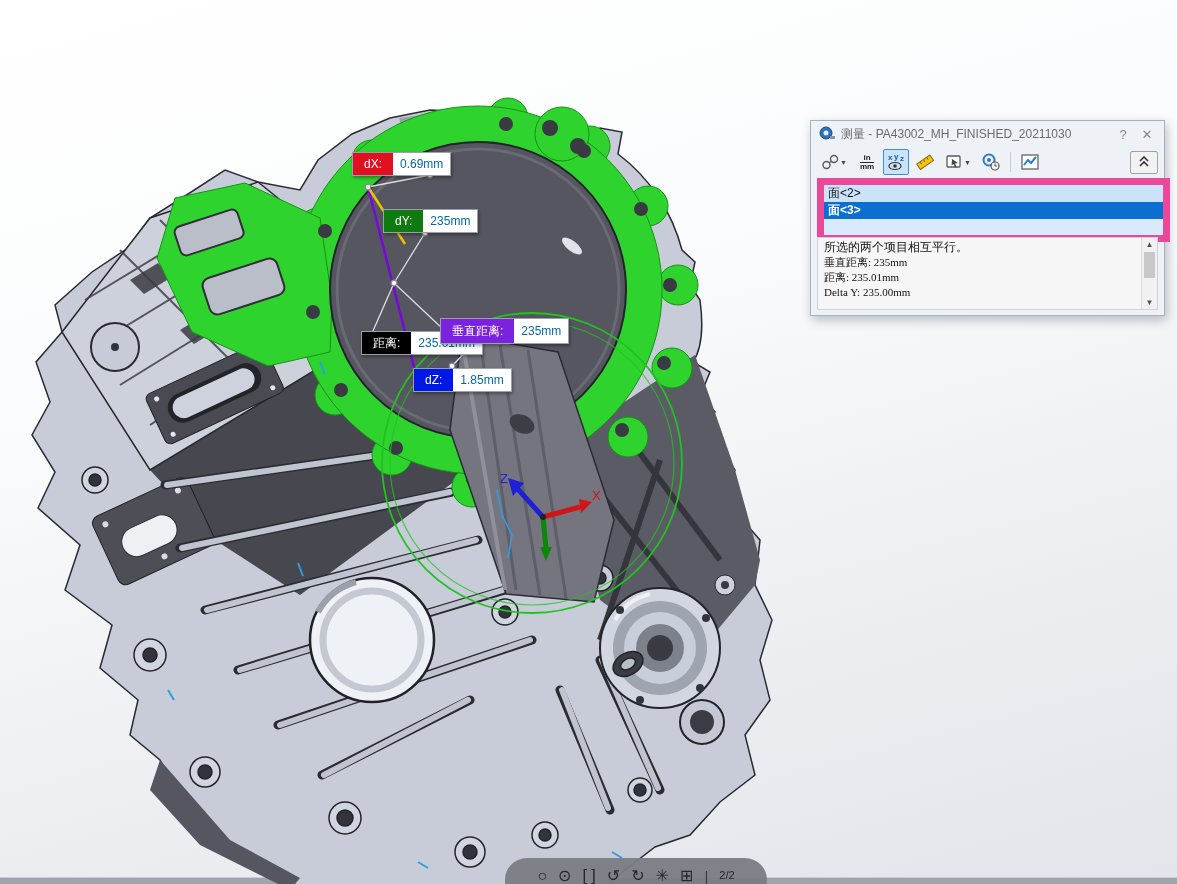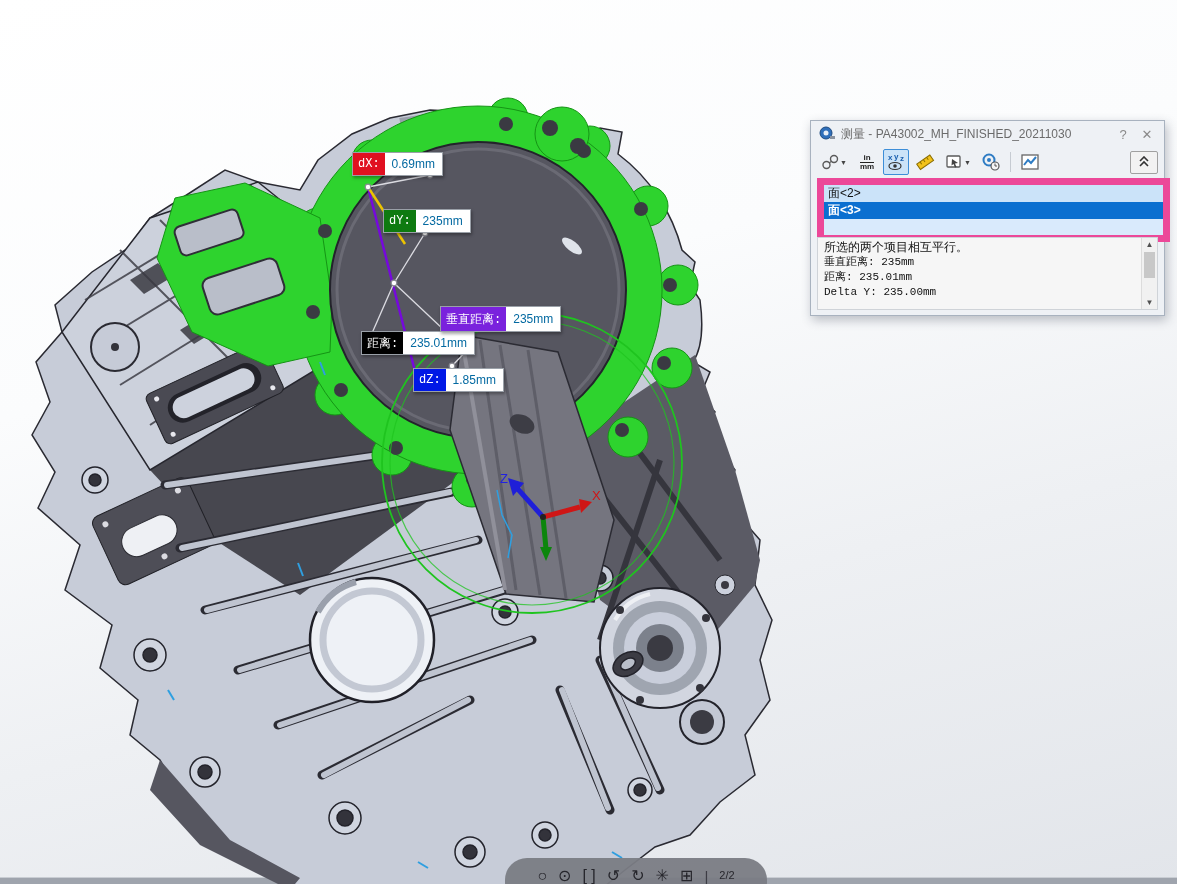--- a/index.html
+++ b/index.html
@@ -7,21 +7,21 @@
   .stage{position:relative;width:1177px;height:884px;overflow:hidden;
     background:linear-gradient(165deg,#ffffff 0%,#fbfcfd 35%,#eef0f3 65%,#e2e5ea 100%);}
   .status-strip{position:absolute;left:0;top:877px;width:1177px;height:7px;
     background:#9fa4ad;border-top:1px solid #c9cdd3;z-index:1;}
   svg.viewport{position:absolute;left:0;top:0;z-index:2;}
 
   
   .callout{position:absolute;display:flex;align-items:stretch;height:22px;
     border:1px solid #9aa0a8;background:#fff;box-shadow:1px 2px 3px rgba(0,0,0,.35);
     font-size:12px;white-space:nowrap;z-index:6;cursor:default;}
-  .callout .chip{color:#fff;display:flex;align-items:center;padding:0 5px;font-family:Liberation Mono, monospace;}
+  .callout .chip{color:#fff;display:flex;align-items:center;padding:0 11px;}
   .callout .val{color:#0369a1;background:#fff;display:flex;align-items:center;padding:0 7px;}
 
   
   .dlg{position:absolute;left:810px;top:120px;width:353px;height:194px;z-index:10;
     background:#eef1f5;border:1px solid #a8b2bf;box-shadow:2px 4px 10px rgba(40,50,70,.3);
     font-size:12px;color:#333;}
   .dlg-title{display:flex;align-items:center;height:26px;padding:0 8px;gap:6px;}
   .dlg-title .t{color:#6b6b6b;flex:1;overflow:hidden;white-space:nowrap;}
   .dlg-title .wbtn{color:#8a8a8a;width:18px;text-align:center;cursor:default;font-size:13px;}
   .dlg-toolbar{display:flex;align-items:center;height:30px;padding:0 6px;gap:3px;}
@@ -35,21 +35,21 @@
   .units .u1{border-bottom:1px solid #222;padding:0 1px;}
   .collapse-btn{margin-left:auto;width:26px;height:21px;border:1px solid #a0a0a0;background:#f2f2f2;
     display:flex;align-items:center;justify-content:center;border-radius:2px;}
   .sel-list{position:absolute;left:6px;top:57px;width:339px;height:50px;
     background:#d9eafc;border:7px solid #ec4899;overflow:hidden;}
   .sel-row{height:17px;line-height:17px;padding:0 4px;color:#111;background:#cbe3f9;}
   .sel-row.selected{background:#0b6fd0;color:#fff;font-weight:bold;}
   .results{position:absolute;left:6px;top:116px;width:339px;height:71px;background:#f6f6f6;
     border:1px solid #cfd3d8;}
   .results .lines{position:absolute;left:6px;top:2px;right:18px;line-height:15px;color:#111;}
-  .results .lines .mono{font-family:Liberation Mono, monospace;font-size:11px;}
+  .results .lines .mono{font-family:Liberation Serif, serif;font-size:11px;}
   .vscroll{position:absolute;right:0;top:0;bottom:0;width:15px;background:#f1f1f1;
     border-left:1px solid #dcdcdc;}
   .vscroll .arr{height:13px;display:flex;align-items:center;justify-content:center;
     font-size:8px;color:#505050;}
   .vscroll .thumb{margin:1px 2px;height:26px;background:#c8c8c8;}
 
   
   .hud{position:absolute;left:505px;top:858px;width:262px;height:46px;z-index:8;
     background:rgba(122,124,132,.95);border-radius:22px;display:flex;align-items:flex-start;
     justify-content:center;gap:11px;padding-top:10px;box-sizing:border-box;}
@@ -308,21 +308,21 @@
     <span class="val">0.69mm</span>
   </div>
   <div class="callout" style="left:383px;top:209px;">
     <span class="chip" style="background-color: rgb(14, 122, 16);">dY:</span>
     <span class="val">235mm</span>
   </div>
   <div class="callout" style="left:361px;top:331px;z-index:5;">
     <span class="chip" style="background-color: rgb(0, 0, 0);">距离:</span>
     <span class="val">235.01mm</span>
   </div>
-  <div class="callout" style="left:440px;top:306px;height:24px;z-index:7;">
+  <div class="callout" style="left:440px;top:318px;height:24px;z-index:7;">
     <span class="chip" style="background-color: rgb(122, 34, 221);">垂直距离:</span>
     <span class="val">235mm</span>
   </div>
   <div class="callout" style="left:413px;top:368px;z-index:7;">
     <span class="chip" style="background-color: rgb(0, 24, 230);">dZ:</span>
     <span class="val">1.85mm</span>
   </div>
 
   <div class="dlg">
     <div class="dlg-title">

